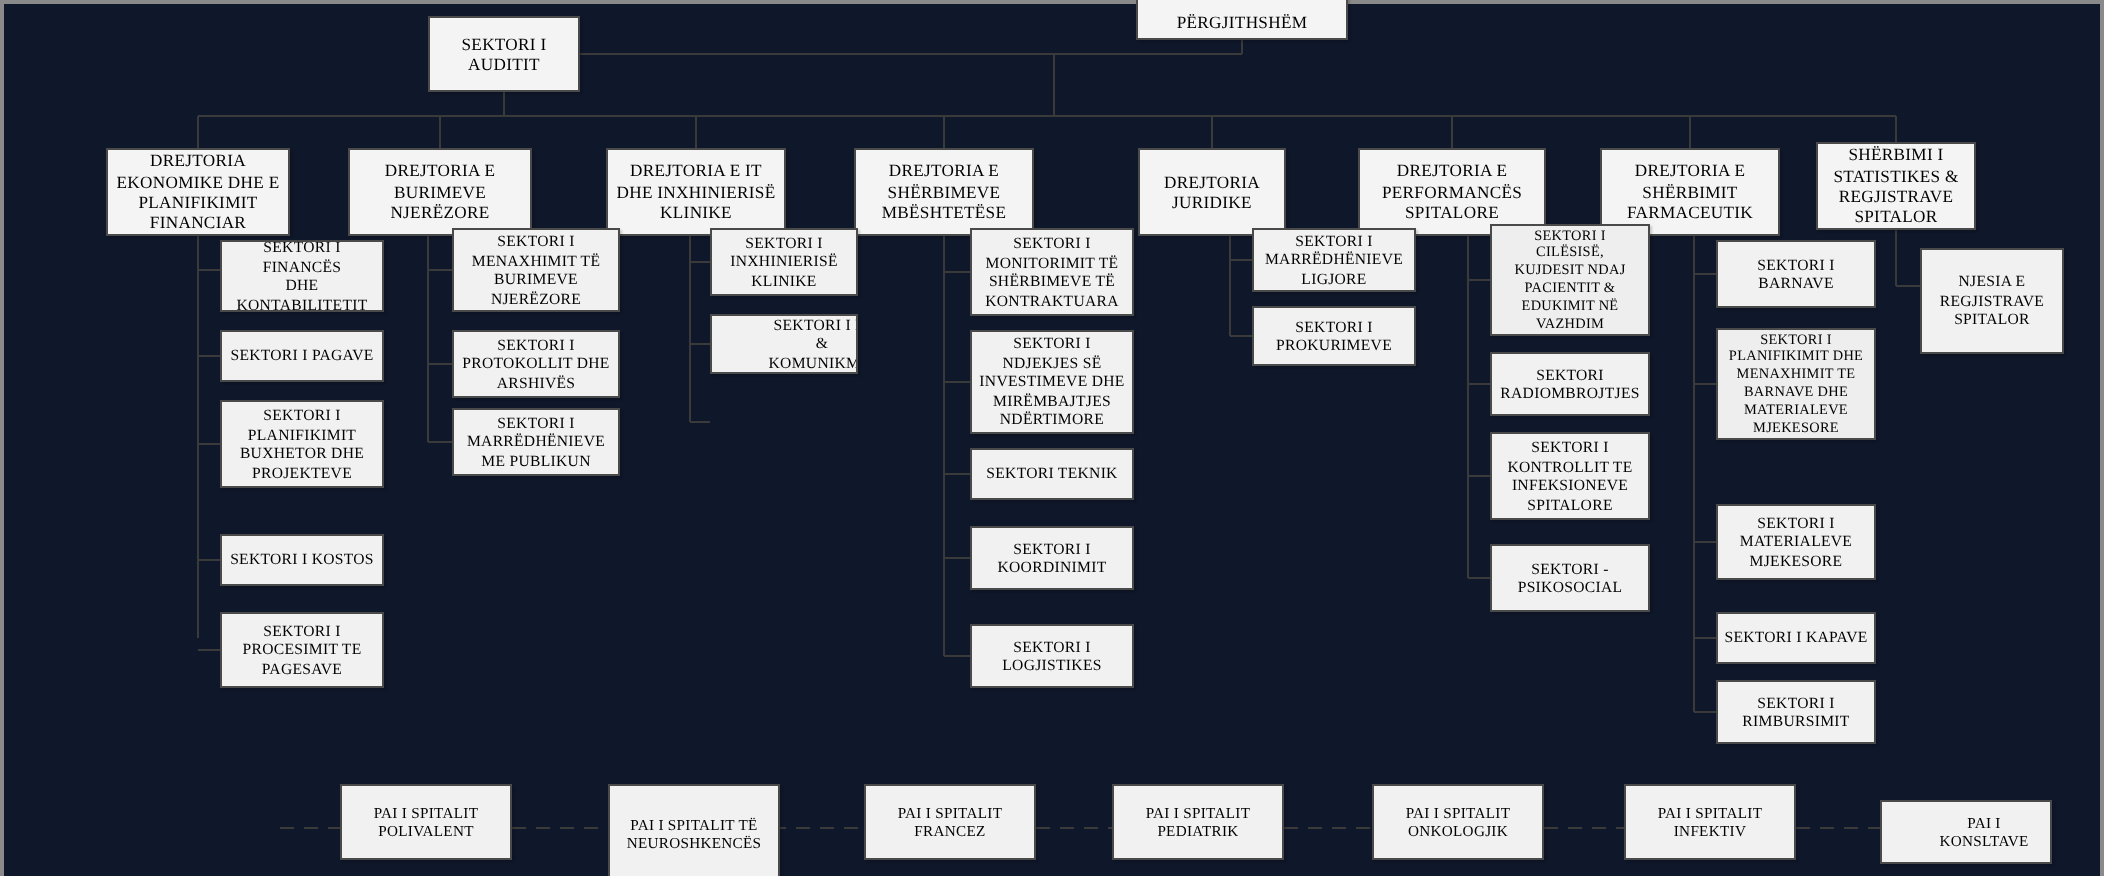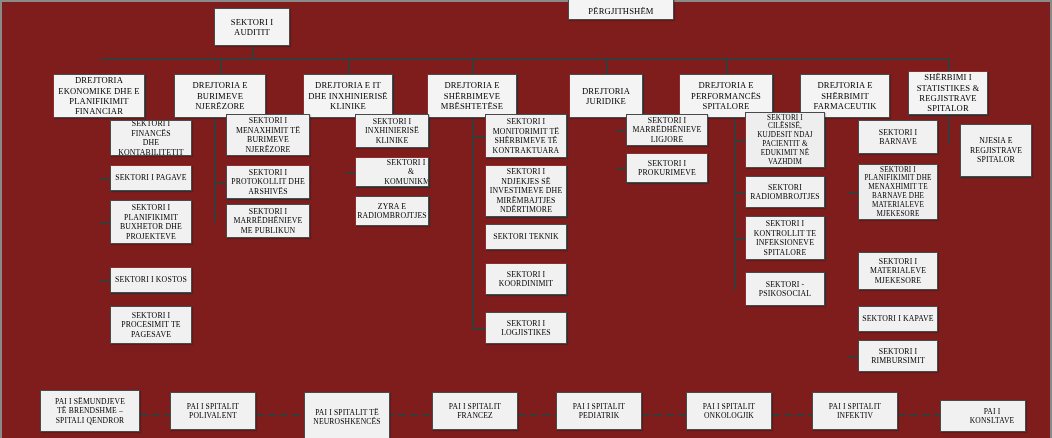--- a/index.html
+++ b/index.html
@@ -9,21 +9,21 @@
   }
   body {
     font-family: "Liberation Serif", serif;
     color: #000;
   }
   #canvas {
     position: relative;
     width: 1052px;
     height: 438px;
     overflow: hidden;
-    background: #7f1d1d;
+    background: #0f172a;
   }
   #lines {
     position: absolute;
     left: 0; top: 0;
     width: 1052px;
     height: 438px;
     pointer-events: none;
   }
   .node {
     position: absolute;
@@ -199,22 +199,20 @@
 ARSHIVËS</div>
   <div class="node lvl2" style="left:226px;top:204px;width:84px;height:34px;">SEKTORI I
 MARRËDHËNIEVE
 ME PUBLIKUN</div>
 
   <div class="node lvl2" style="left:355px;top:114px;width:74px;height:34px;">SEKTORI I
 INXHINIERISË
 KLINIKE</div>
   <div class="node lvl2" style="left:355px;top:157px;width:74px;height:30px;padding-left:40px;">SEKTORI I IT &amp;
 KOMUNIKMIT</div>
-  <div class="node lvl2" style="left:355px;top:196px;width:74px;height:30px;">ZYRA E
-RADIOMBROJTJES</div>
 
   <div class="node lvl2" style="left:485px;top:114px;width:82px;height:44px;">SEKTORI I
 MONITORIMIT TË
 SHËRBIMEVE TË
 KONTRAKTUARA</div>
   <div class="node lvl2" style="left:485px;top:165px;width:82px;height:52px;">SEKTORI I
 NDJEKJES SË
 INVESTIMEVE DHE
 MIRËMBAJTJES
 NDËRTIMORE</div>
@@ -257,23 +255,20 @@
 MATERIALEVE
 MJEKESORE</div>
   <div class="node lvl2" style="left:858px;top:306px;width:80px;height:26px;">SEKTORI I KAPAVE</div>
   <div class="node lvl2" style="left:858px;top:340px;width:80px;height:32px;">SEKTORI I
 RIMBURSIMIT</div>
 
   <div class="node lvl2" style="left:960px;top:124px;width:72px;height:53px;">NJESIA E
 REGJISTRAVE
 SPITALOR</div>
 
-  <div class="node pai" style="left:40px;top:390px;width:100px;height:42px;">PAI I SËMUNDJEVE
-TË BRENDSHME –
-SPITALI QENDROR</div>
   <div class="node pai" style="left:170px;top:392px;width:86px;height:38px;">PAI I SPITALIT
 POLIVALENT</div>
   <div class="node pai" style="left:304px;top:392px;width:86px;height:50px;">PAI I SPITALIT TË
 NEUROSHKENCËS</div>
   <div class="node pai" style="left:432px;top:392px;width:86px;height:38px;">PAI I SPITALIT
 FRANCEZ</div>
   <div class="node pai" style="left:556px;top:392px;width:86px;height:38px;">PAI I SPITALIT
 PEDIATRIK</div>
   <div class="node pai" style="left:686px;top:392px;width:86px;height:38px;">PAI I SPITALIT
 ONKOLOGJIK</div>

